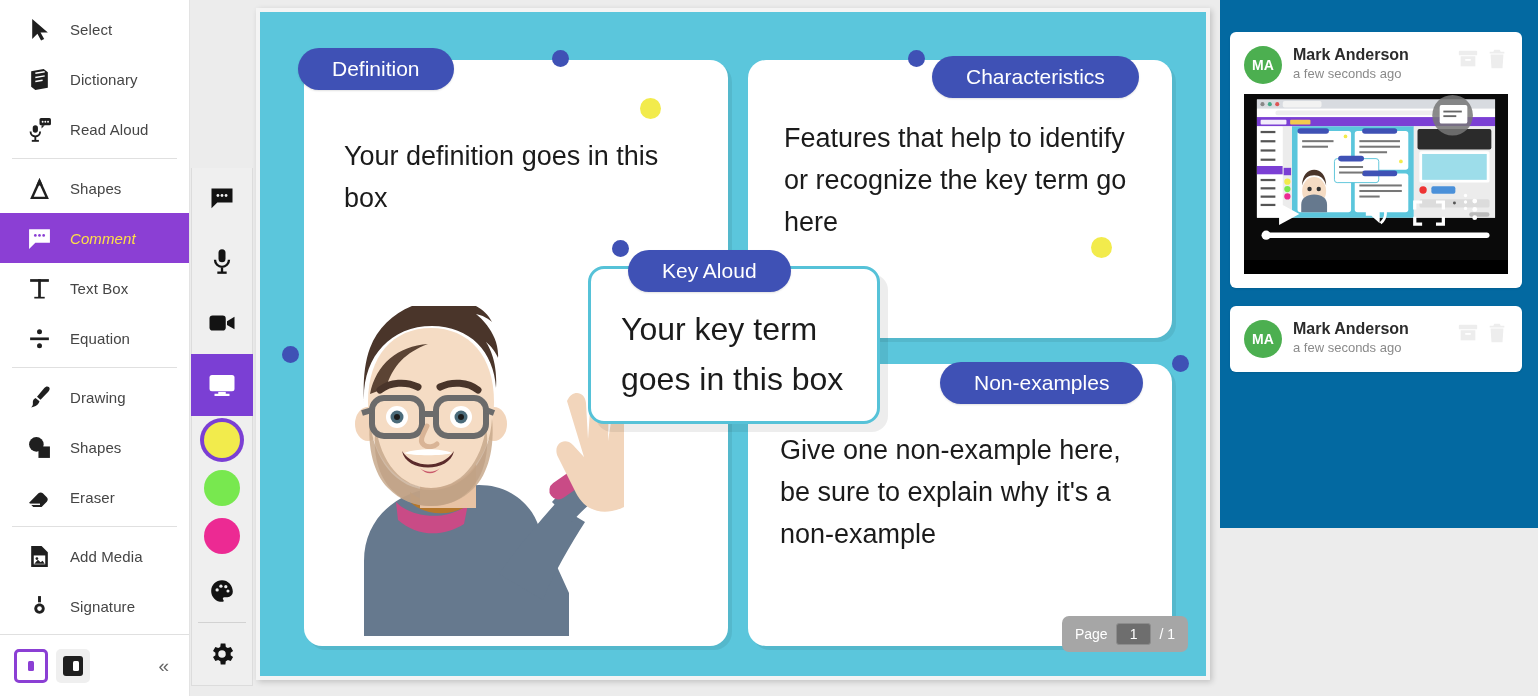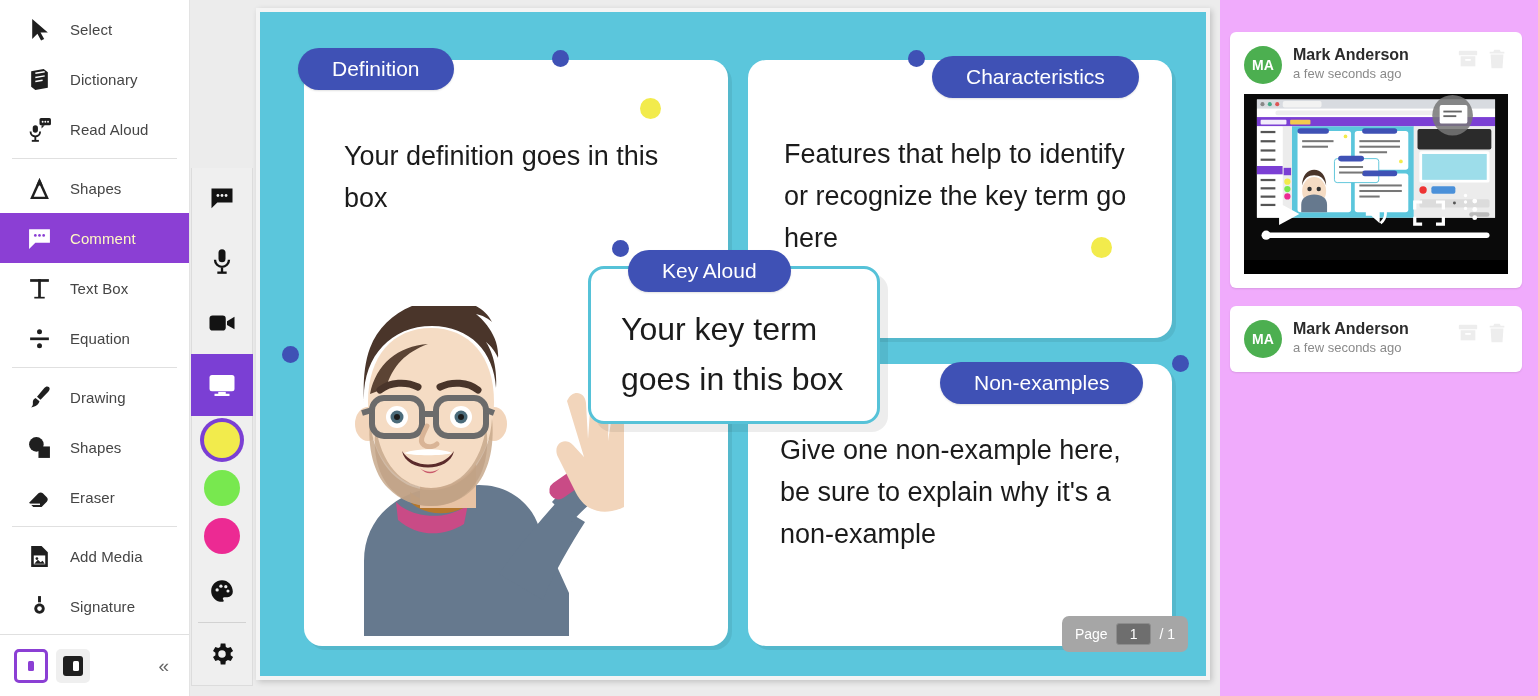--- a/index.html
+++ b/index.html
@@ -16,21 +16,21 @@
     width: 190px; height: 696px; background:#ffffff;
     display:flex; flex-direction:column; flex:0 0 190px;
     border-right:1px solid #e3e3e3;
   }
   .tool-list { flex:1 1 auto; padding-top:4px; }
   .tool-item {
     display:flex; align-items:center; height:50px; padding-left:26px; gap:18px;
     cursor:pointer; position:relative;
   }
   .tool-item.active { background:#8B3FD4; }
-  .tool-item.active .tool-label { color:#fef9c3; }
+  .tool-item.active .tool-label { color:#fde047;font-style:italic; }
   .tool-item.active .tool-ico svg { fill:#ffffff; }
   .tool-ico { width:26px; height:26px; display:flex; align-items:center; justify-content:center; flex:0 0 26px;}
   .tool-ico svg { fill:#1f1f1f; }
   .tool-label { font-size:15px; color:#454545; letter-spacing:.1px; white-space:nowrap;}
   .tool-sep { height:1px; background:#e0e0e0; margin:4px 12px 4px 12px; }
 
   .sidebar-footer {
     height:62px; border-top:1px solid #e0e0e0; display:flex; align-items:center;
     padding:0 14px; gap:8px;
   }
@@ -95,22 +95,22 @@
   .page-badge {
     position:absolute; right:18px; bottom:24px; background:#a6a6a6; color:#fff;
     border-radius:7px; padding:7px 13px; font-size:14px; display:flex; align-items:center; gap:8px; z-index:20;text-align:center;
   }
   .page-num {
     background:#6e6e6e; border:1px solid #8d8d8d; border-radius:3px; padding:2px 13px; color:#fff; font-size:14px;
   }
 
   
   .comments {
-    position:absolute; right:0; top:0; width:318px; height:696px;
-    background:#f0abfc; padding:32px 16px 0 10px; display:flex; flex-direction:column; gap:18px;
+    position:absolute; right:0; top:0; width:318px; height:528px;
+    background:#0369a1; padding:32px 16px 0 10px; display:flex; flex-direction:column; gap:18px;
   }
   .ccard { background:#fff; border-radius:6px; padding:14px 14px 14px 14px; box-shadow:0 1px 2px rgba(0,0,0,.10); }
   .chead { display:flex; align-items:flex-start; gap:11px; }
   .cavatar {
     width:38px; height:38px; border-radius:50%; background:#4CAF50; color:#fff;
     display:flex; align-items:center; justify-content:center; font-size:14px; font-weight:bold; flex:0 0 38px;
   }
   .cmeta { flex:1 1 auto; }
   .cname { font-size:16px; font-weight:bold; color:#2b2b2b; line-height:1.15; }
   .ctime { font-size:13px; color:#8a8a8a; margin-top:2px; }
@@ -387,21 +387,21 @@
         <path d="M80 147 c14 -5 36 -5 48 0 -8 3 -40 3 -48 0z" fill="#fff"></path>
         <path d="M96 162 c6 5 14 5 20 0 -6 7 -14 7 -20 0z" fill="#C9596B"></path>
       </svg>
     </div>
     <div class="chip" style="left:38px; top:36px;">Definition</div>
     <div class="handle" style="left:292px; top:38px;"></div>
     <div class="handle" style="left:22px; top:334px;"></div>
     <div class="dot-y" style="left:380px; top:86px;"></div>
 
     <div class="fcard" id="c-char">
-      <div class="body" style="top:74px; left:36px;">Features that help to identify or recognize the key term go here</div>
+      <div class="body" style="top:58px; left:36px;">Features that help to identify or recognize the key term go here</div>
     </div>
     <div class="chip" style="left:672px; top:44px;">Characteristics</div>
     <div class="handle" style="left:648px; top:38px;"></div>
     <div class="dot-y" style="left:831px; top:225px;"></div>
 
     <div class="fcard" id="c-non">
       <div class="body" style="top:66px; left:32px;">Give one non-example here, be sure to explain why it's a non-example</div>
     </div>
     <div class="chip" style="left:680px; top:350px;">Non-examples</div>
     <div class="handle" style="left:912px; top:343px;"></div>

